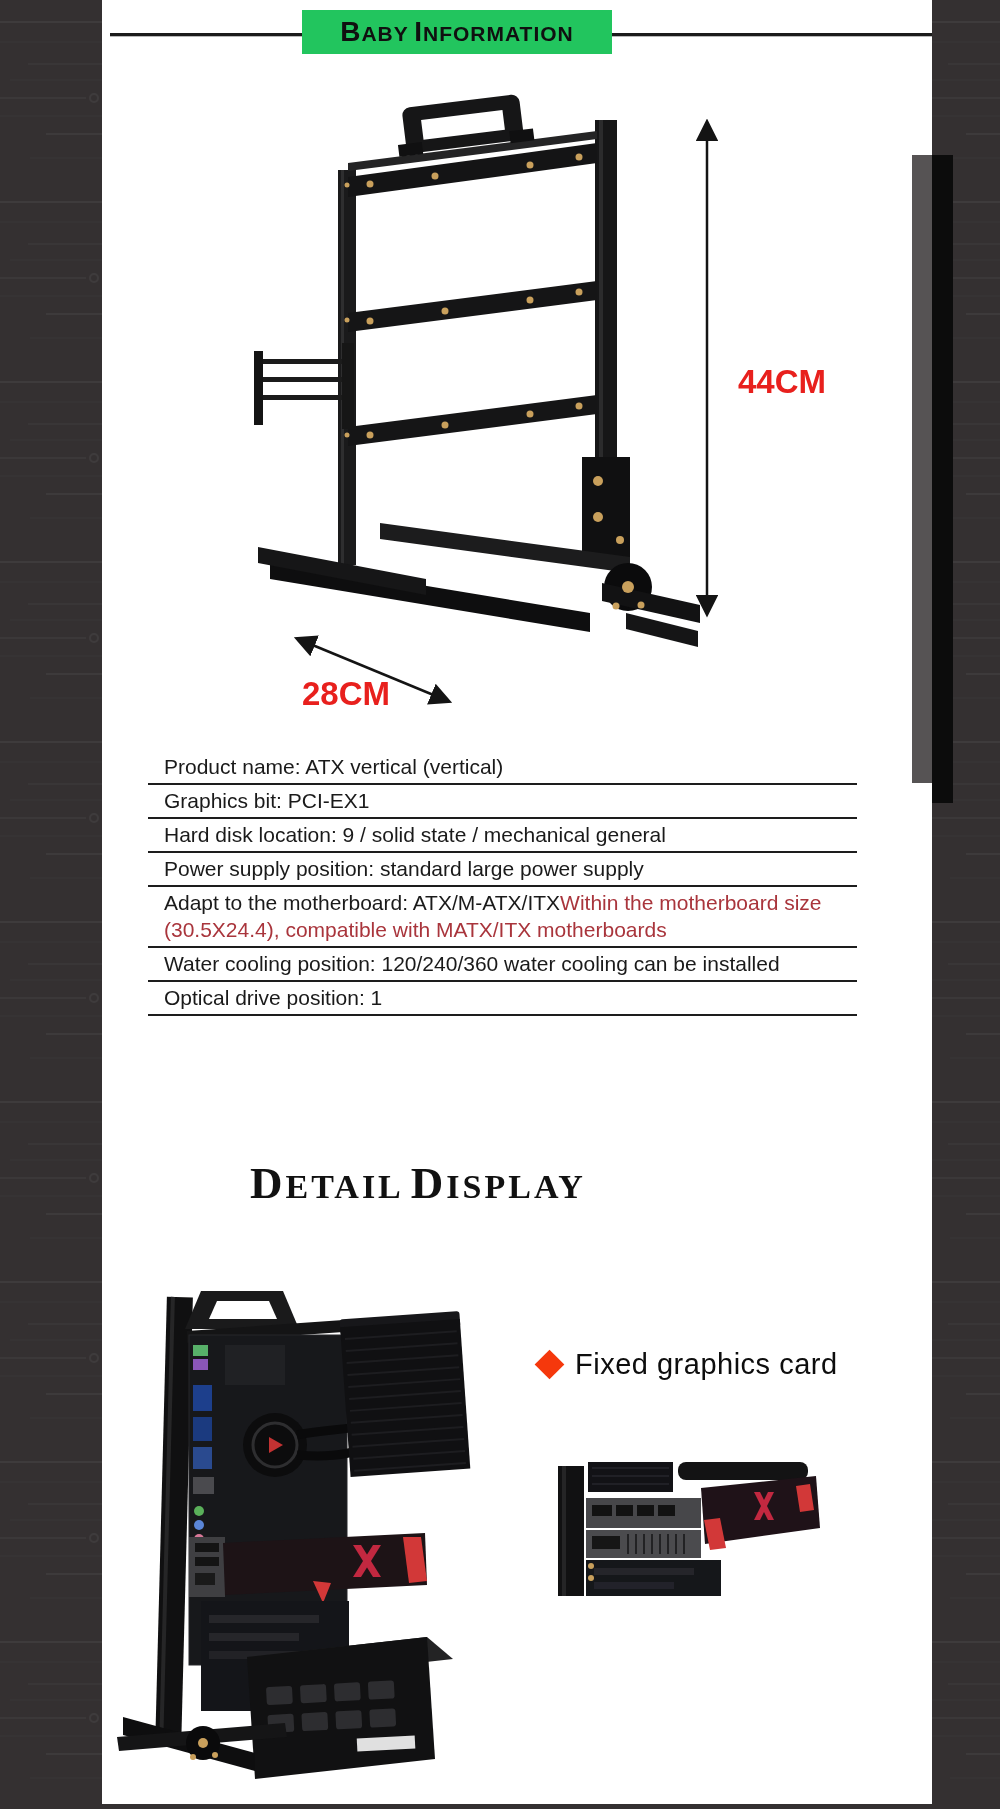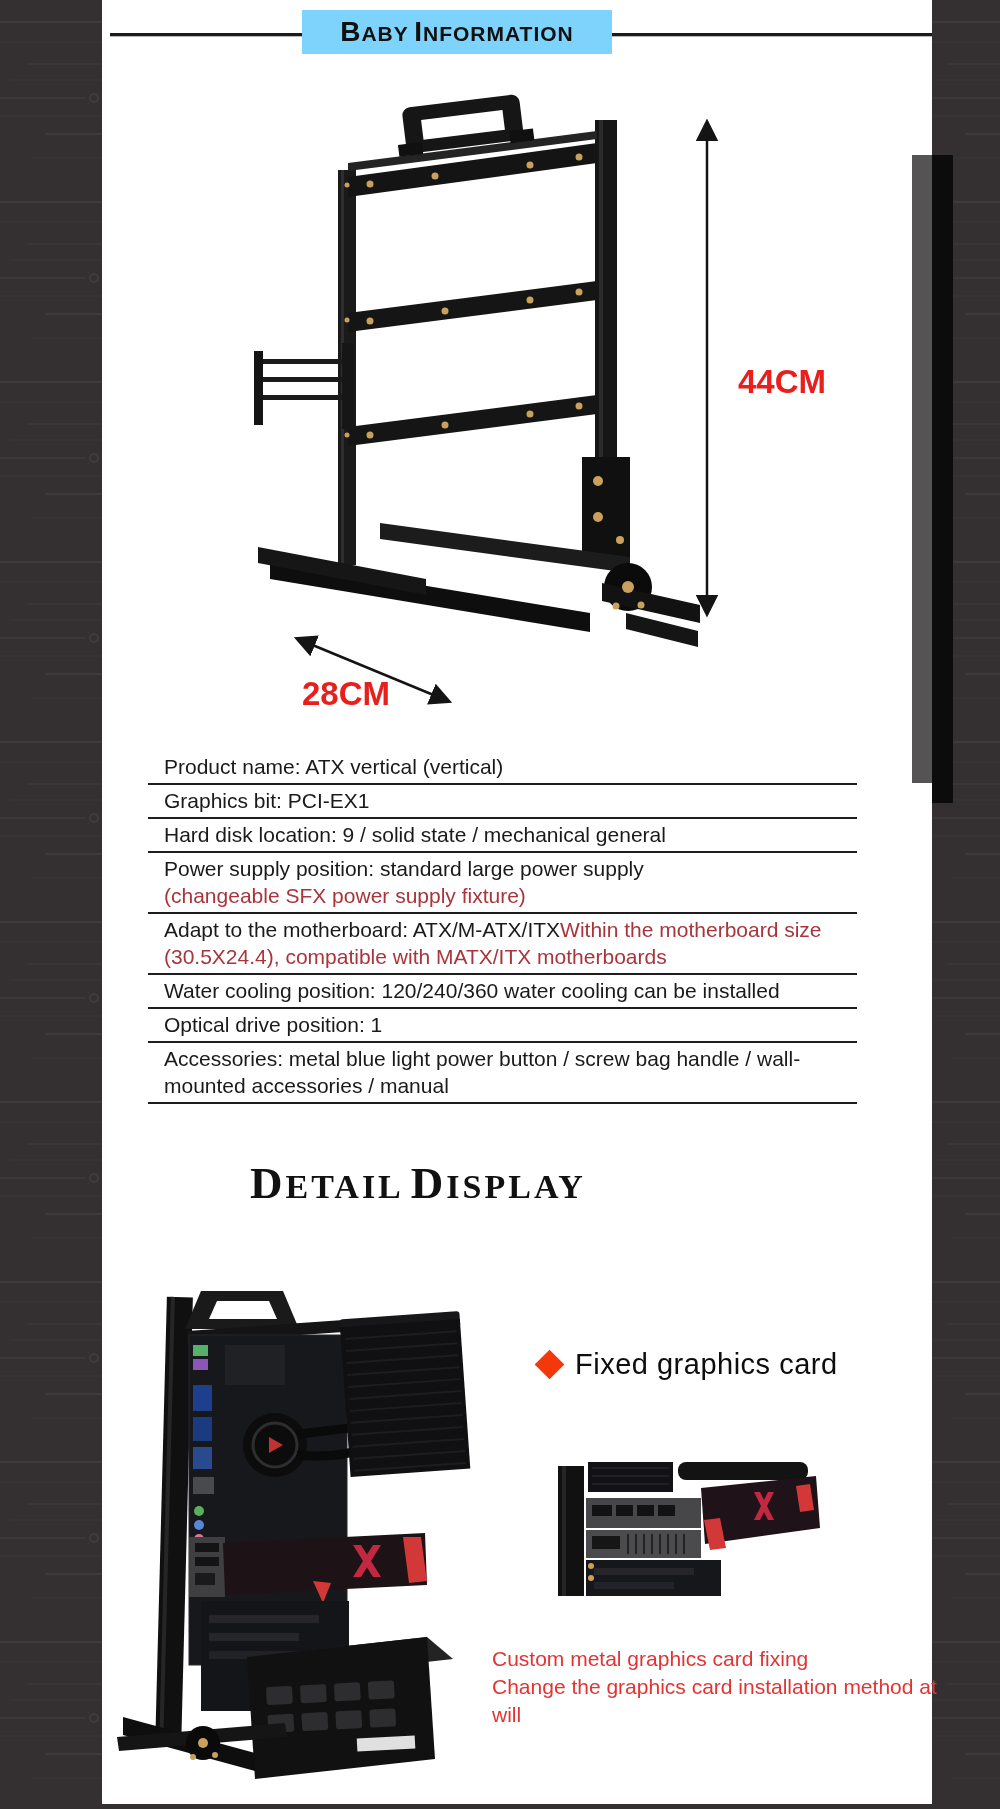--- a/index.html
+++ b/index.html
@@ -6,21 +6,21 @@
   .page{position:relative;width:1000px;height:1809px;overflow:hidden;
         font-family:"Liberation Sans",sans-serif;background:#343031;}
   .bg-svg{position:absolute;left:0;top:0;z-index:0;}
   .panel{position:absolute;left:102px;top:0;width:830px;height:1804px;background:#ffffff;z-index:1;}
   .bar-gray{position:absolute;left:912px;top:155px;width:20px;height:628px;background:#565354;z-index:2;}
   .bar-black{position:absolute;left:932px;top:155px;width:21px;height:648px;background:#0c0c0c;z-index:2;}
 
   .rule{position:absolute;left:110px;top:33px;width:822px;height:0;
         border-top:3px solid #1b1b1b;border-bottom:1px solid #b8b8b8;z-index:3;}
   .page-title{position:absolute;left:302px;top:10px;width:310px;height:44px;line-height:44px;
-        text-align:center;background:#7dd3fc;color:#101010;font-weight:bold;letter-spacing:1px;z-index:4;}
+        text-align:center;background:#22c55e;color:#101010;font-weight:bold;letter-spacing:1px;z-index:4;}
   .page-title .cap{font-size:28px;}
   .page-title .sm{font-size:21px;}
 
   .chassis-svg{position:absolute;left:230px;top:85px;z-index:3;}
   .detail1-svg{position:absolute;left:105px;top:1285px;z-index:3;}
   .detail2-svg{position:absolute;left:558px;top:1462px;z-index:3;}
 
   .specs{position:absolute;left:148px;top:751px;width:709px;z-index:3;
          font-size:21px;line-height:27px;color:#1a1a1a;}
   .spec-row{padding:2px 0 3px 16px;border-bottom:2px solid #1d1d1d;}
@@ -148,25 +148,24 @@
       <line x1="68" y1="554" x2="218" y2="616" marker-start="url(#ah2)" marker-end="url(#ah1)"></line>
     </g>
     <text x="508" y="308" font-size="33" font-weight="bold" fill="#e8201d" font-family="Liberation Sans, sans-serif">44CM</text>
     <text x="72" y="620" font-size="33" font-weight="bold" fill="#e8201d" font-family="Liberation Sans, sans-serif">28CM</text>
   </svg>
 
   <div class="specs">
     <div class="spec-row"><span>Product name: ATX vertical (vertical)</span><span class="spec-red"></span></div>
     <div class="spec-row"><span>Graphics bit: PCI-EX1</span><span class="spec-red"></span></div>
     <div class="spec-row"><span>Hard disk location: 9 / solid state / mechanical general</span><span class="spec-red"></span></div>
-    <div class="spec-row red-block"><span>Power supply position: standard large power supply</span><span class="spec-red">(changeable SFX power supply fixture)</span></div>
+    <div class="spec-row red-block"><span>Power supply position: standard large power supply</span></div>
     <div class="spec-row"><span>Adapt to the motherboard: ATX/M-ATX/ITX</span><span class="spec-red">Within the motherboard size (30.5X24.4), compatible with MATX/ITX motherboards</span></div>
     <div class="spec-row"><span>Water cooling position: 120/240/360 water cooling can be installed</span><span class="spec-red"></span></div>
     <div class="spec-row"><span>Optical drive position: 1</span><span class="spec-red"></span></div>
-    <div class="spec-row"><span>Accessories: metal blue light power button / screw bag handle / wall-mounted accessories / manual</span><span class="spec-red"></span></div>
   </div>
 
   <div class="detail-title">
     <span class="cap">D</span><span class="sm">ETAIL</span>
     <span class="cap">D</span><span class="sm">ISPLAY</span>
   </div>
 
   <svg class="detail1-svg" width="380" height="500" viewBox="0 0 380 500">
     <g transform="rotate(1.5 69 237)">
       <rect x="56" y="12" width="26" height="450" fill="#101011"></rect>
@@ -298,18 +297,14 @@
       <polygon points="146,58 162,56 168,86 152,88" fill="#d23838"></polygon>
       <polygon points="238,24 252,22 256,48 242,50" fill="#d23838"></polygon>
     </g>
     <rect x="28" y="98" width="135" height="36" fill="#15171a"></rect>
     <rect x="36" y="106" width="100" height="7" fill="#25252a"></rect>
     <rect x="36" y="120" width="80" height="7" fill="#22222a"></rect>
     <circle cx="33" cy="104" r="3" fill="#c9a05c"></circle>
     <circle cx="33" cy="116" r="3" fill="#c9a05c"></circle>
   </svg>
 
-  <div class="captions">
-    <div>Custom metal graphics card fixing</div>
-    <div>Change the graphics card installation method at will</div>
-  </div>
 
 </div>
 
 </body></html>

